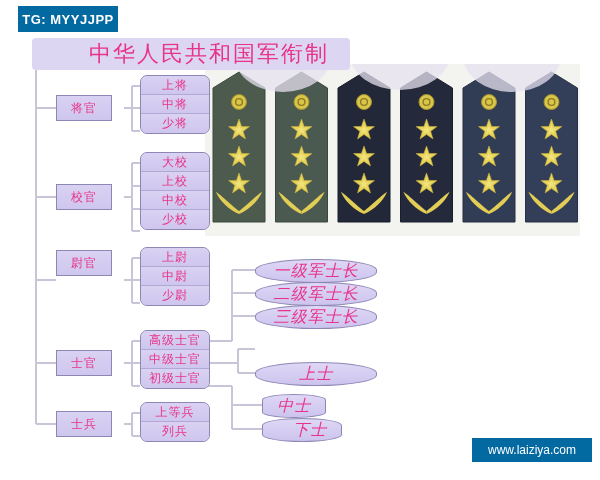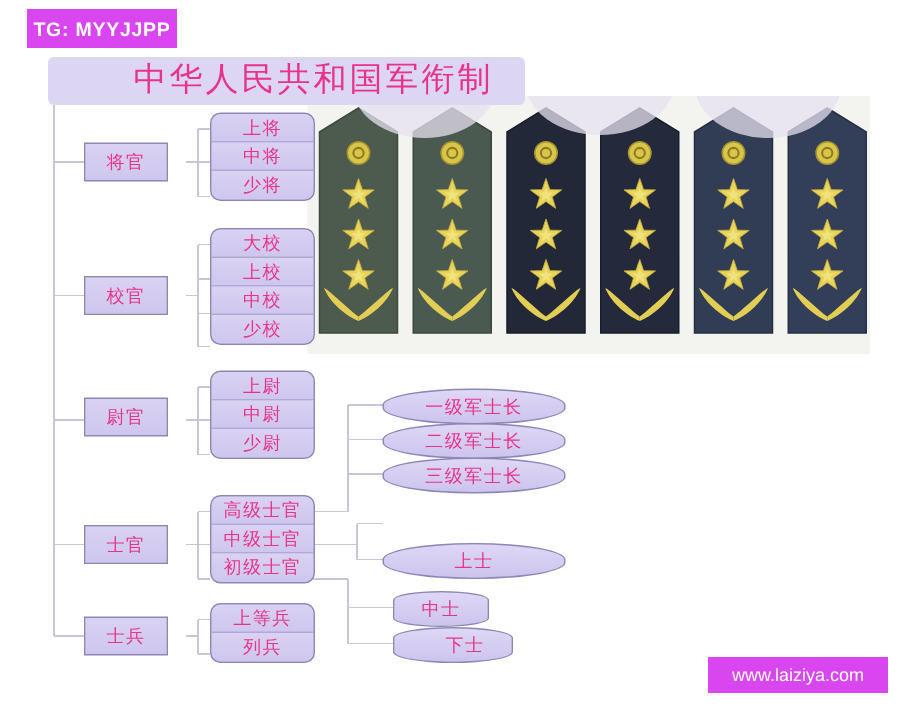--- a/index.html
+++ b/index.html
@@ -1,21 +1,21 @@
 <!DOCTYPE html>
 <html><head>
 <meta charset="utf-8">
 <style>
   html,body{margin:0;padding:0;background:#fff;}
   body{width:600px;height:480px;overflow:hidden;
        font-family:"Liberation Sans","DejaVu Sans",sans-serif;}
   #stage{position:relative;width:600px;height:480px;background:#ffffff;}
 
   
-  .wm{position:absolute;background:#d946ef;color:#fff;
+  .wm{position:absolute;background:#0369a1;color:#fff;
       font-weight:bold;letter-spacing:.5px;display:flex;
       align-items:center;justify-content:center;}
   #wm-tg{left:18px;top:6px;width:100px;height:26px;font-size:13px;}
   #wm-site{left:472px;top:438px;width:120px;height:24px;font-size:12px;
            font-weight:normal;letter-spacing:0;text-align:center;}
 
   
   #title{position:absolute;left:32px;top:38px;width:282px;height:32px;
          background:#ddd6f3;border-radius:4px;
          display:flex;align-items:center;justify-content:center;padding-left:36px;}
@@ -39,21 +39,21 @@
   .grp .sub{position:relative;border:0;border-bottom:1px solid #b0a9d6;
             width:100%;}
   .grp .sub:last-child{border-bottom:0;}
 
   
   .ell{position:absolute;width:120px;height:22px;border-radius:60px/11px;
        background:linear-gradient(180deg,#ded7f5 0%,#cdc4ee 100%);
        border:1px solid #8d87b5;
        display:flex;align-items:center;justify-content:center;
        font-family:"DejaVu Sans",sans-serif;color:#e8338a;
-       font-size:12px;letter-spacing:1px;}
+       font-size:16px;letter-spacing:1px;font-style:italic;}
 
   
   #photo{position:absolute;left:205px;top:64px;width:375px;height:172px;
          background:#f3f4ef;overflow:hidden;}
   .halo{position:absolute;border-radius:50%;background:#e7e2f0;opacity:.75;}
 </style>
 </head>
 <body>
 
 <div id="stage">
@@ -208,21 +208,21 @@
   <div id="title">
     <span>中华人民共和国军衔制</span>
   </div>
 
   <div class="box cat" style="left:56px;top:95px;">
       <span>将官</span>
     </div>
   <div class="box cat" style="left:56px;top:184px;">
       <span>校官</span>
     </div>
-  <div class="box cat" style="left:56px;top:265px;">
+  <div class="box cat" style="left:56px;top:250px;">
       <span>尉官</span>
     </div>
   <div class="box cat" style="left:56px;top:350px;">
       <span>士官</span>
     </div>
   <div class="box cat" style="left:56px;top:411px;">
       <span>士兵</span>
     </div>
 
   <div class="grp" style="left:140px;top:75px;width:68px;">

